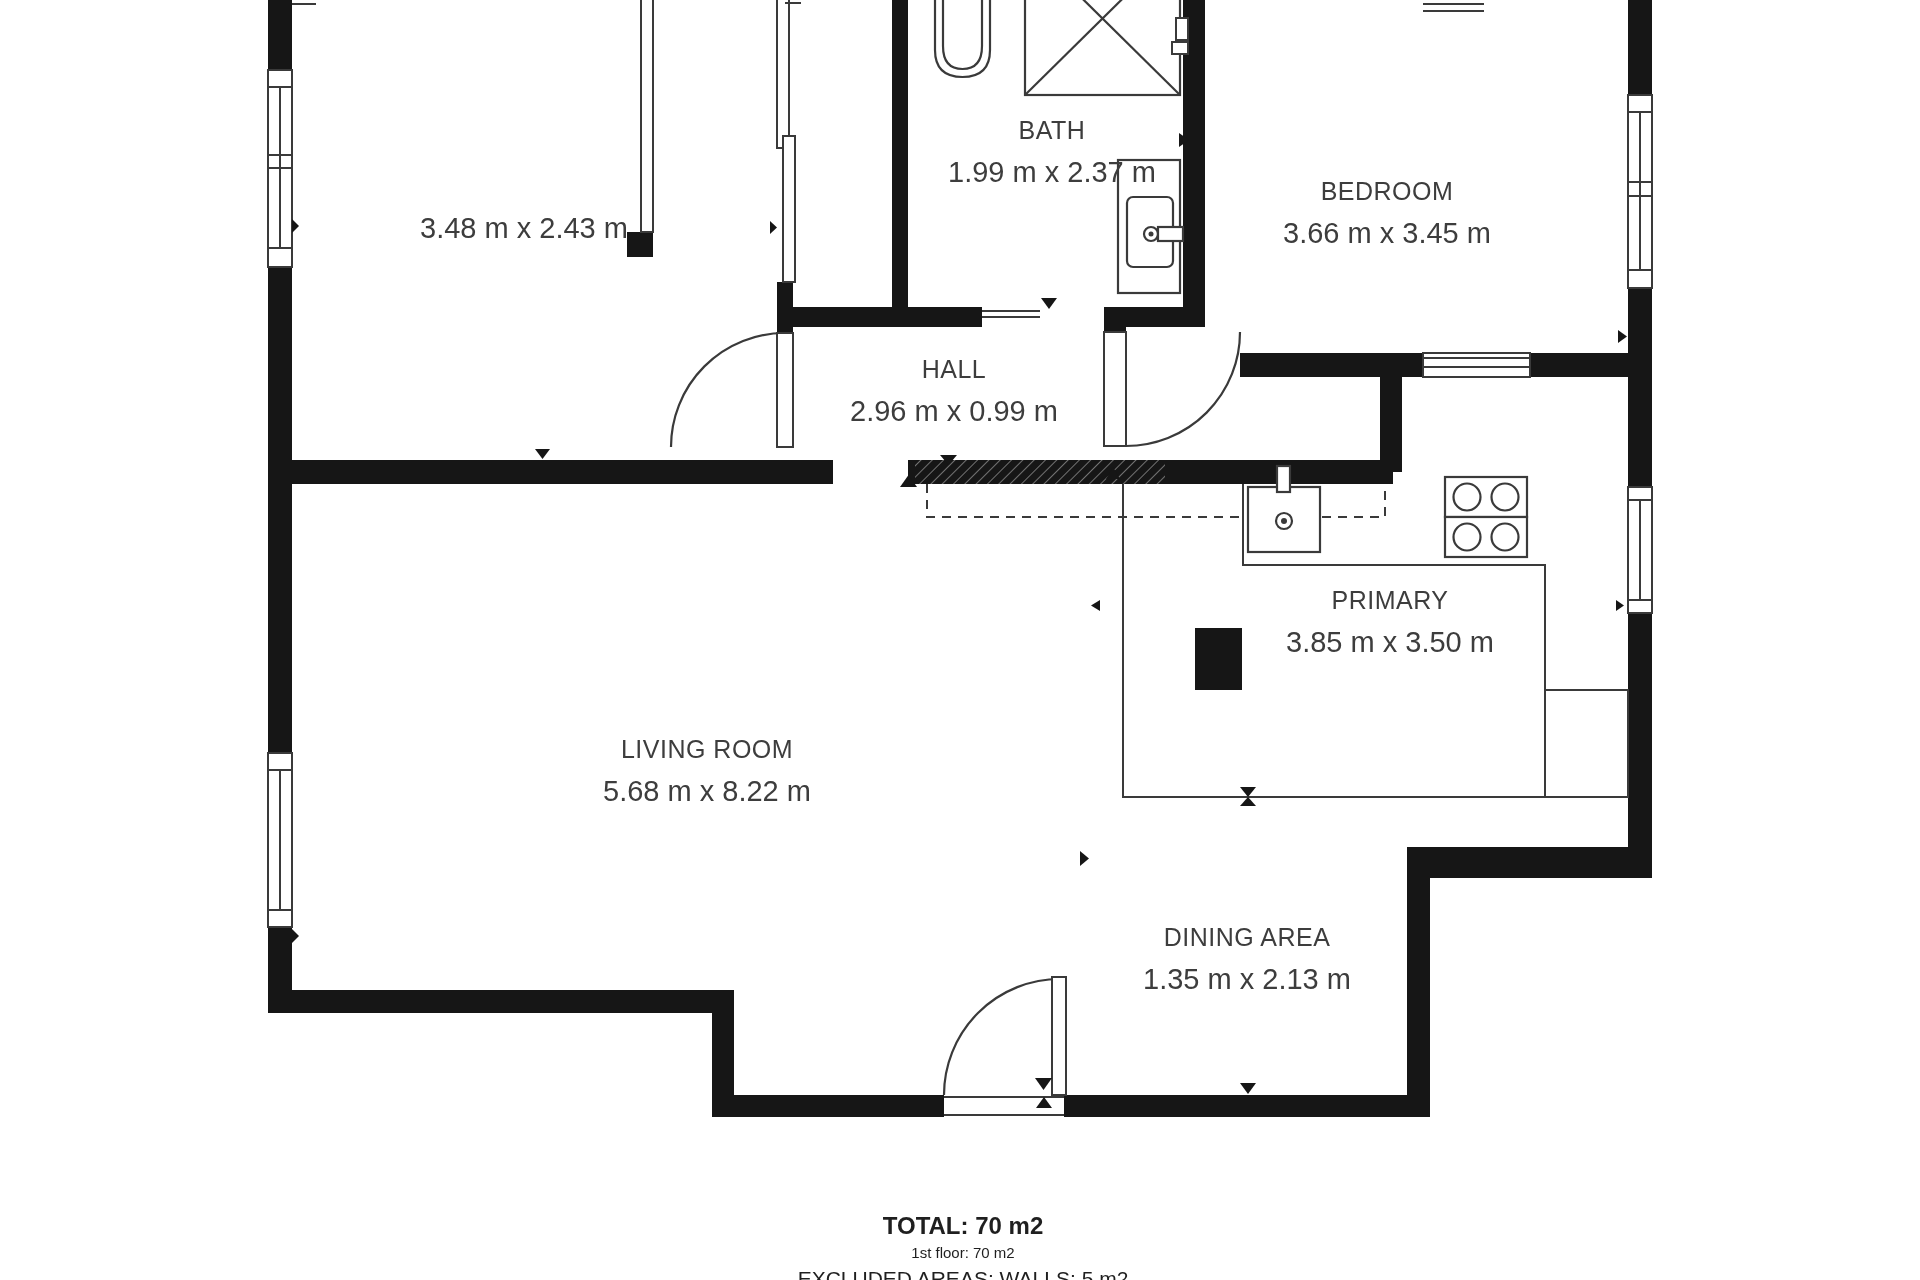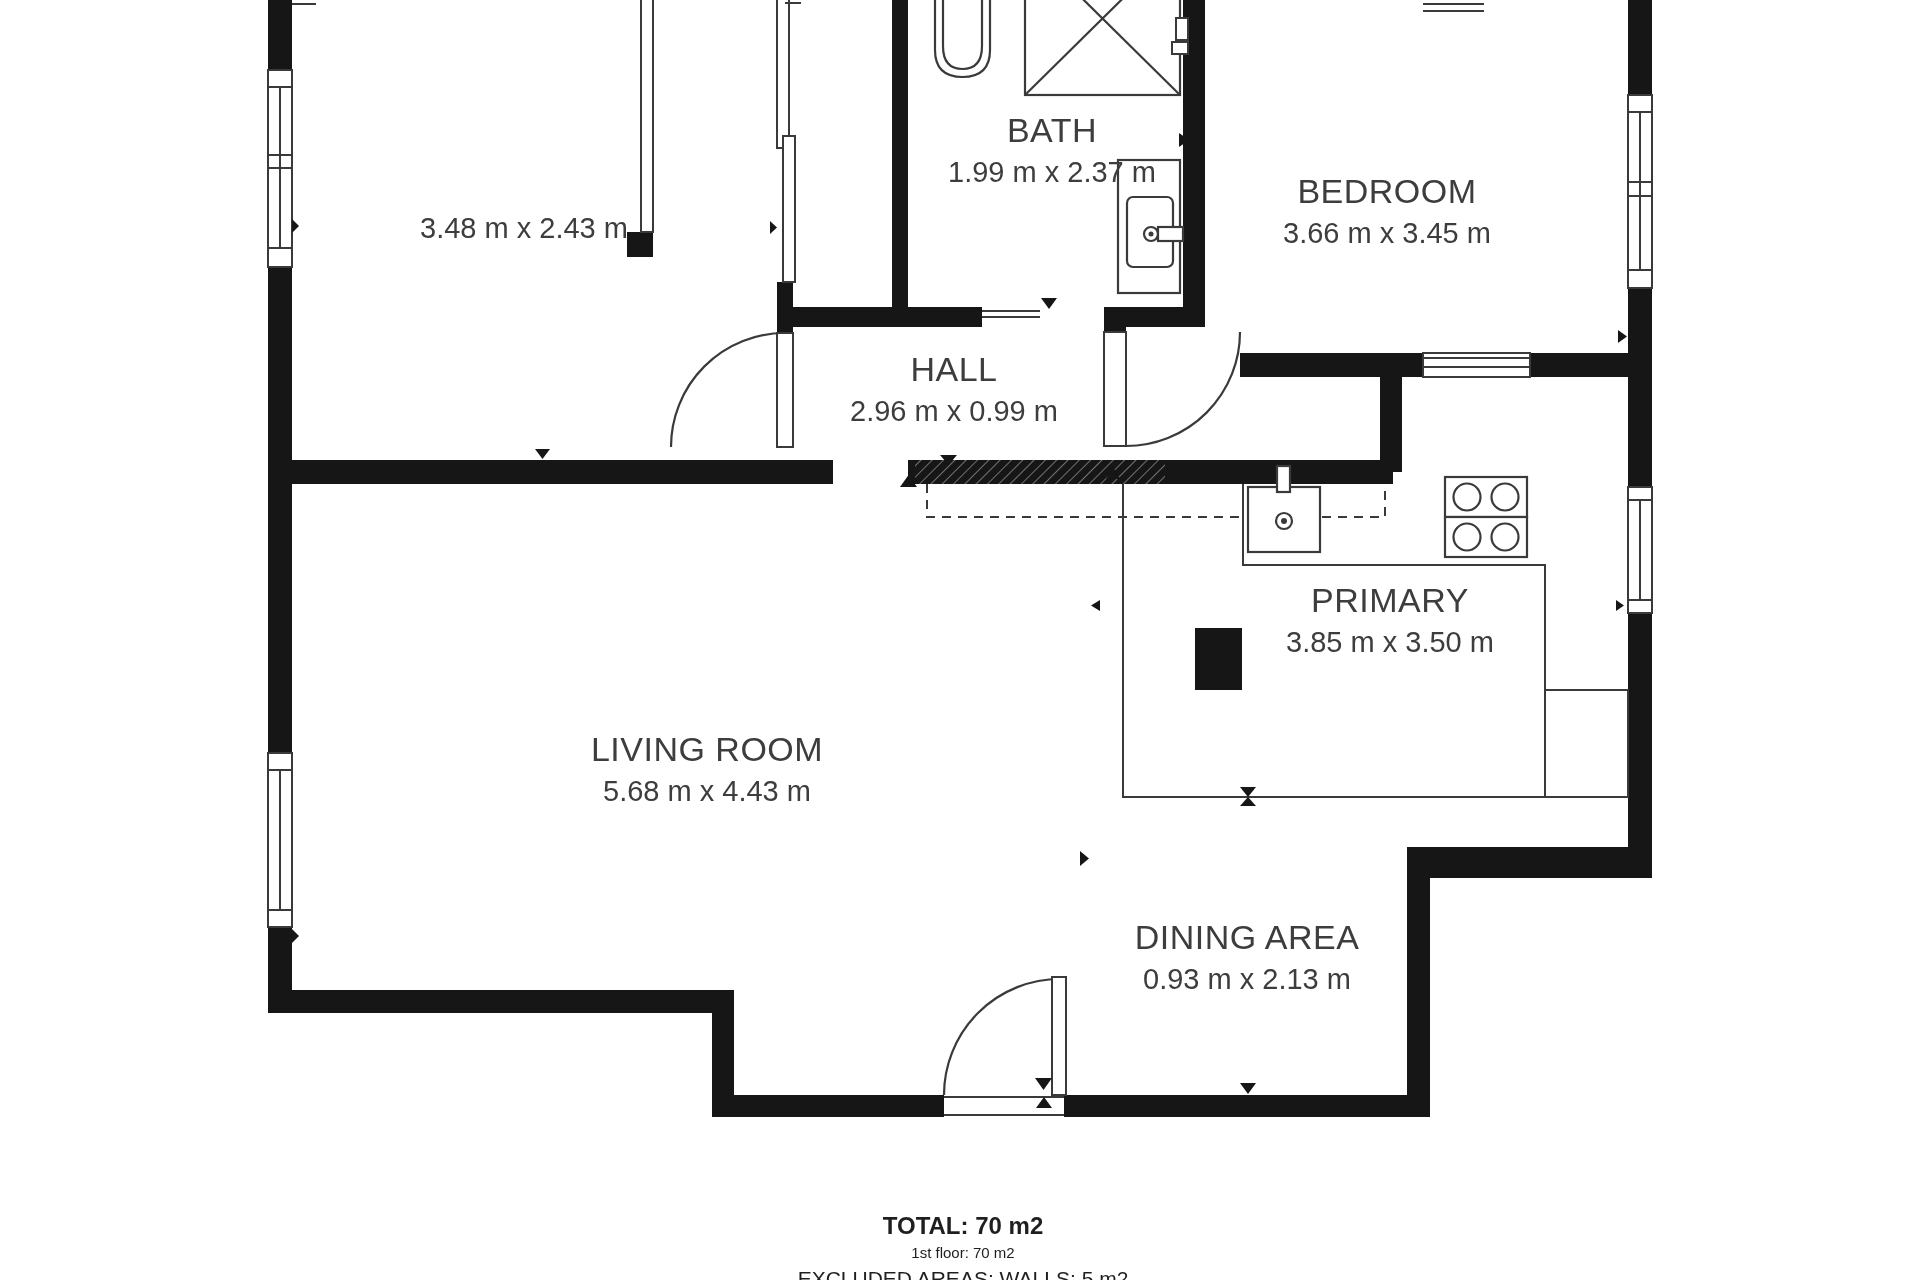--- a/index.html
+++ b/index.html
@@ -1,21 +1,21 @@
 <!DOCTYPE html>
 <html><head>
 <meta charset="utf-8">
 <style>
   html,body{margin:0;padding:0;background:#ffffff;}
   #stage{position:relative;width:1920px;height:1280px;background:#fff;overflow:hidden;
          font-family:"Liberation Sans",sans-serif;}
   #plan-svg{position:absolute;left:0;top:0;}
   .room-label{position:absolute;transform:translate(-50%,-50%);text-align:center;
               color:#3d3d3d;white-space:nowrap;}
-  .room-label .rname{font-size:34px;line-height:42px;letter-spacing:0.5px;}
+  .room-label .rname{font-size:25px;line-height:42px;letter-spacing:0.5px;}
   .room-label .rdims{font-size:29px;line-height:42px;}
   #summary{position:absolute;left:963px;top:1212px;transform:translateX(-50%);
            text-align:center;color:#1f1f1f;white-space:nowrap;}
   #summary .s-total{font-size:24px;font-weight:bold;line-height:28px;}
   #summary .s-floor{font-size:15px;line-height:26px;}
   #summary .s-excluded{font-size:21px;line-height:26px;}
 </style>
 </head>
 <body>
 
@@ -237,26 +237,26 @@
     <div class="rdims">2.96 m x 0.99 m</div>
   </div>
 
   <div class="room-label" style="left:1390px;top:621px;">
     <div class="rname">PRIMARY</div>
     <div class="rdims">3.85 m x 3.50 m</div>
   </div>
 
   <div class="room-label" style="left:707px;top:770px;">
     <div class="rname">LIVING ROOM</div>
-    <div class="rdims">5.68 m x 4.43 m</div>
+    <div class="rdims">5.68 m x 8.22 m</div>
   </div>
 
   <div class="room-label" style="left:1247px;top:958px;">
     <div class="rname">DINING AREA</div>
-    <div class="rdims">0.93 m x 2.13 m</div>
+    <div class="rdims">1.35 m x 2.13 m</div>
   </div>
 
   <div id="summary">
     <div class="s-total">TOTAL: 70 m2</div>
     <div class="s-floor">1st floor: 70 m2</div>
     <div class="s-excluded">EXCLUDED AREAS: WALLS: 5 m2</div>
   </div>
 
 </div>
 

